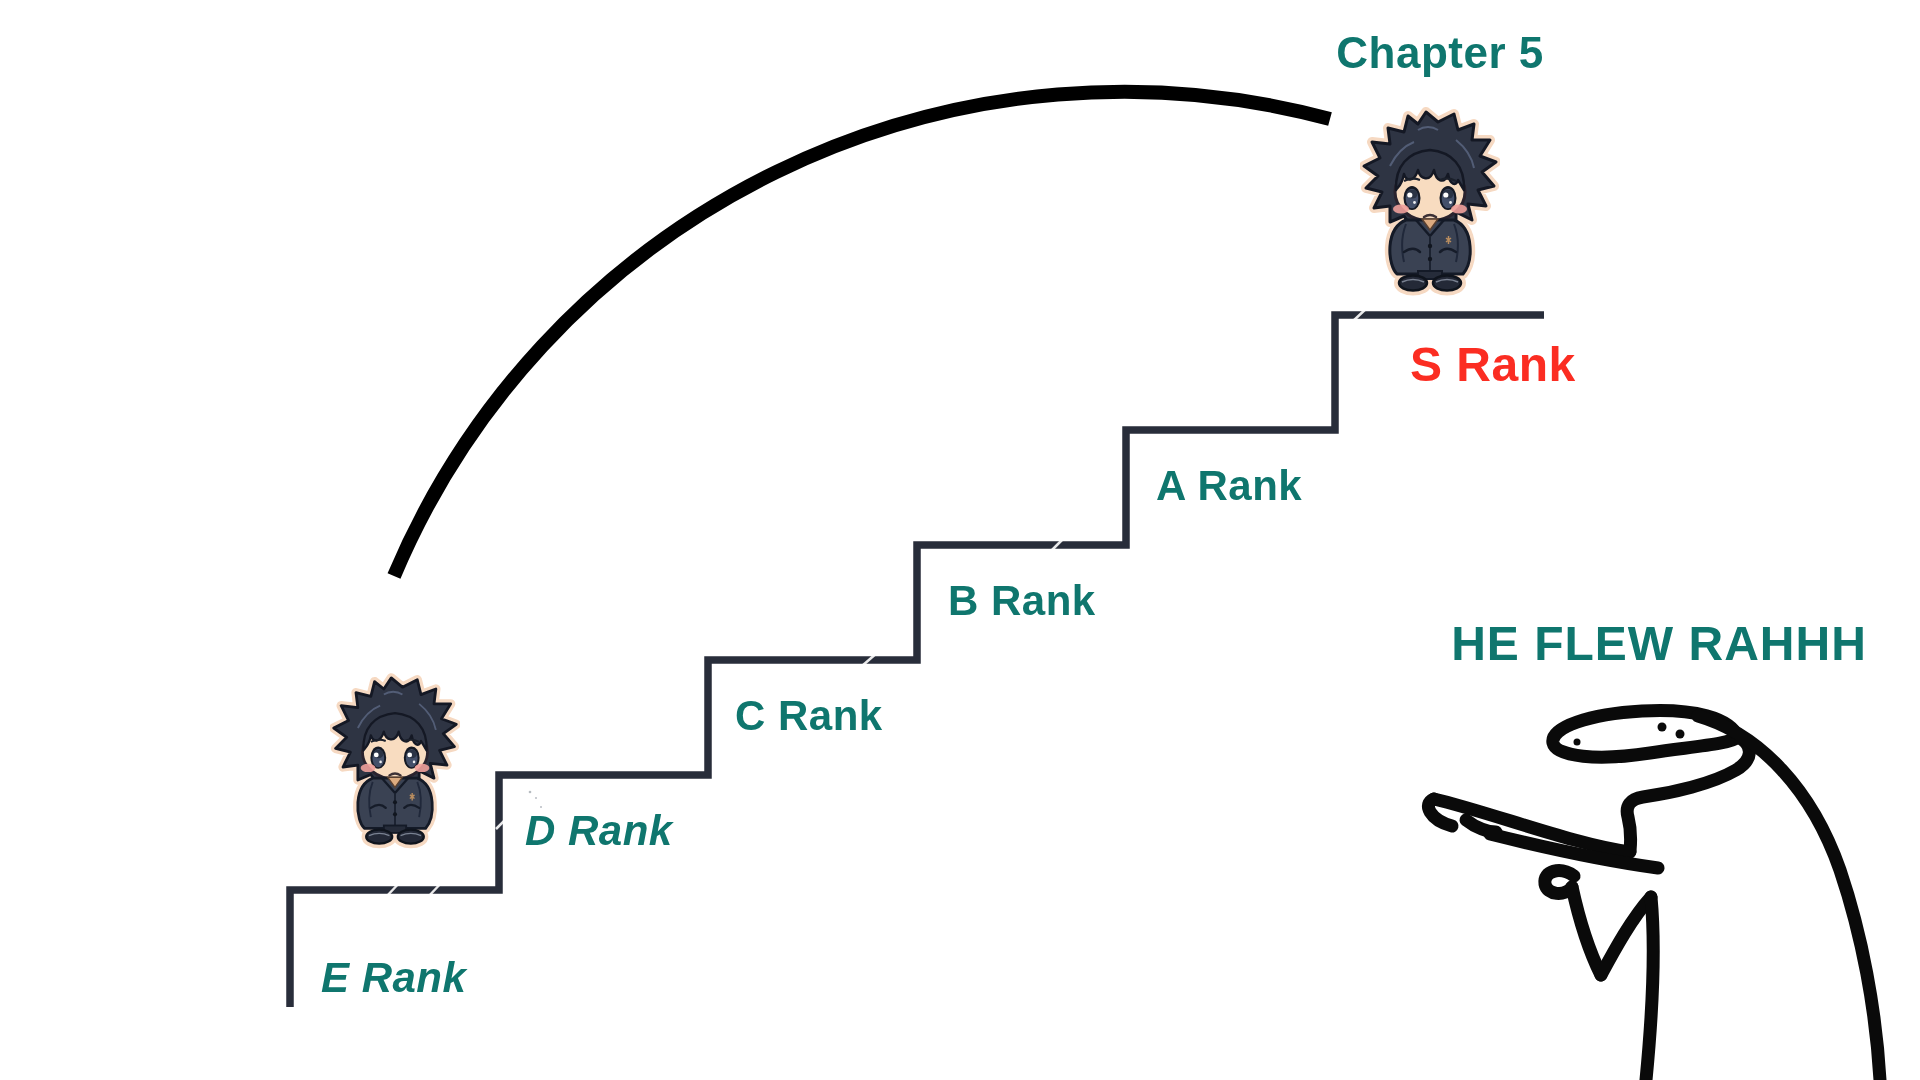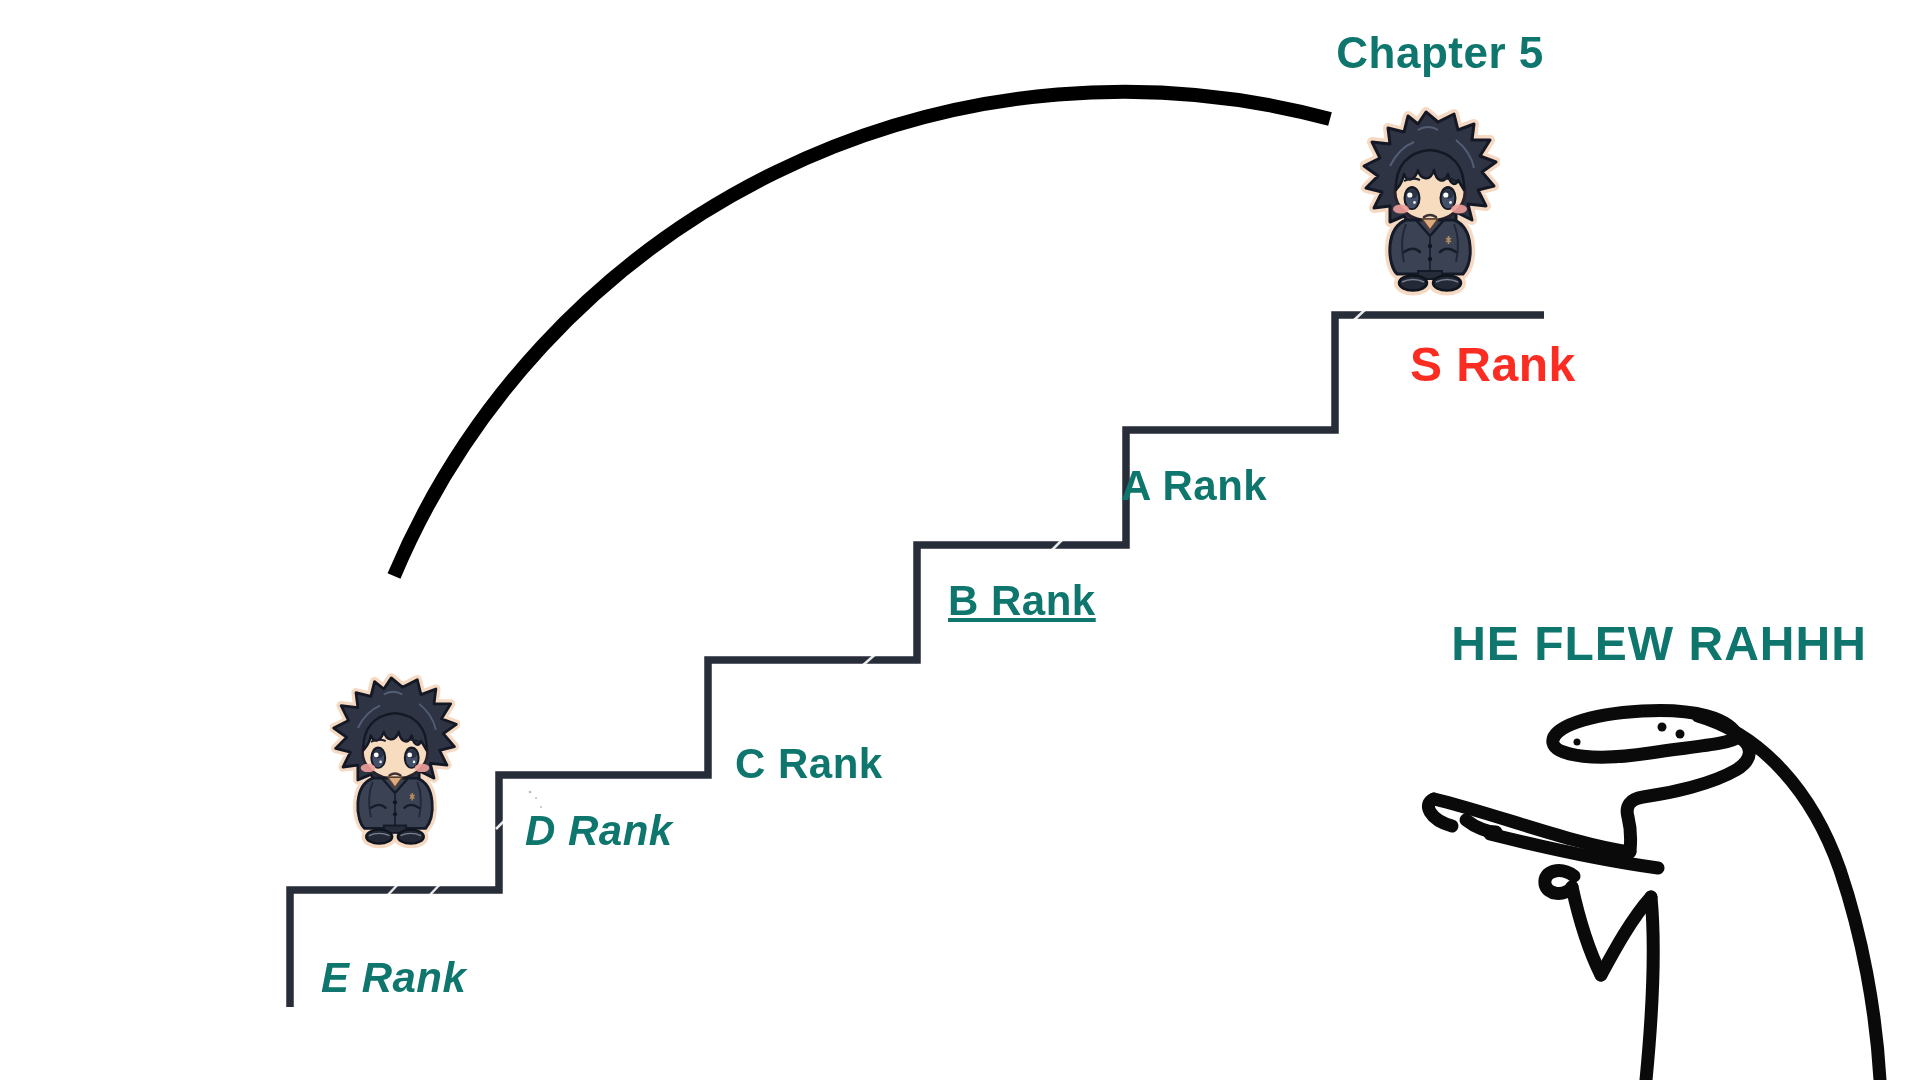--- a/index.html
+++ b/index.html
@@ -147,23 +147,23 @@
       <g fill="#0a0a0a" stroke="none">
         <circle cx="1577" cy="742" r="3.5"></circle>
         <circle cx="1662" cy="727" r="4.5"></circle>
         <circle cx="1680" cy="734" r="4.5"></circle>
       </g>
     </g>
   </svg>
 
   <div class="lbl rank" style="left:321px;top:957px;font-style:italic;">E Rank</div>
   <div class="lbl rank" style="left:525px;top:810px;font-style:italic;">D Rank</div>
-  <div class="lbl rank" style="left:735px;top:695px;margin-top:48px;">C Rank</div>
-  <div class="lbl rank" style="left:948px;top:580px;text-decoration:underline;">B Rank</div>
-  <div class="lbl rank" style="left:1121px;top:465px;">A Rank</div>
+  <div class="lbl rank" style="left:735px;top:695px;">C Rank</div>
+  <div class="lbl rank" style="left:948px;top:580px;">B Rank</div>
+  <div class="lbl rank" style="left:1156px;top:465px;">A Rank</div>
   <div class="lbl rank rank--s" style="left:1362px;top:341px;">S Rank</div>
 
   <div class="lbl lbl--center ch5-label" style="left:1440px;top:31px;">Chapter 5</div>
 
   <div class="lbl lbl--center caption" style="left:1659px;top:620px;">HE FLEW RAHHH</div>
 
   <svg class="chibi" style="left:330px;top:672px;" width="130" height="177" viewBox="0 0 140 190">
     <use href="#chibi-art"></use>
   </svg>
   <svg class="chibi" style="left:1360px;top:106px;" width="140" height="190" viewBox="0 0 140 190">

